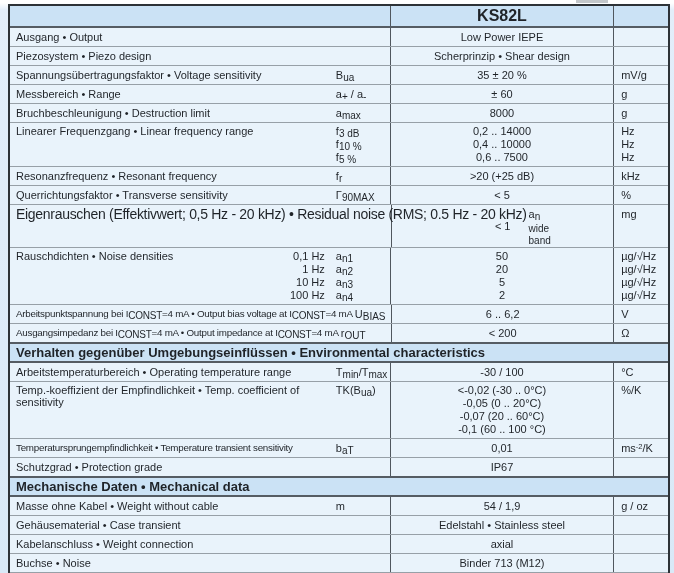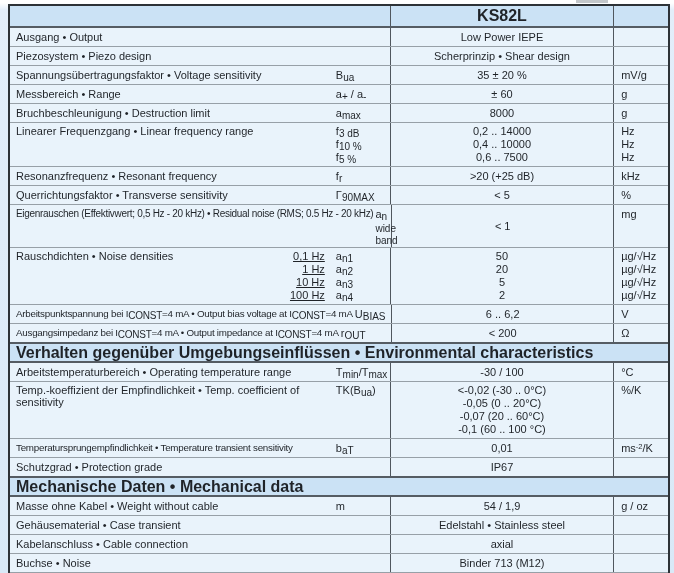--- a/index.html
+++ b/index.html
@@ -18,46 +18,46 @@
     box-sizing:border-box;
     background:#e9f3fb;
   }
   .row{display:flex;align-items:stretch;background:#e9f3fb;border-top:1px solid #97a0a7;}
   .row:first-child{border-top:none;}
   .header-row{background:#cbe2f5;border-bottom:2px solid #555c63;}
   .header-row + .row{border-top:none;}
   .section-row{
     display:block;background:#cbe2f5;
     border-top:2px solid #555c63;border-bottom:2px solid #555c63;
-    padding:3px 6px 2px 6px;font-weight:bold;font-size:16px;line-height:12px;
+    padding:3px 6px 2px 6px;font-weight:bold;font-size:13px;line-height:12px;
   }
   .section-row + .row{border-top:none;}
   .cell{box-sizing:border-box;font-size:11px;line-height:12px;}
   .param-cell{
     width:382px;display:flex;align-items:stretch;
     border-right:1px solid #50575e;
     padding:3px 0 3px 6px;
   }
   .multi .param-cell,.multi .value-cell,.multi .unit-cell{padding-top:2px;padding-bottom:2px;}
   .param-label{flex:1;}
   .freq-col{width:50px;text-align:right;padding-right:9px;}
-  .freq-label{line-height:12px;text-decoration:underline;}
+  .freq-label{line-height:12px;}
   .multi .freq-label,.multi .sym-line,.multi .value-line,.multi .unit-line{line-height:13px;}
   .sym-col{width:54px;padding-left:2px;}
   .value-cell{
     width:224px;text-align:center;border-right:1px solid #50575e;
     display:flex;flex-direction:column;justify-content:center;
     padding:3px 4px;
   }
   .unit-cell{width:54px;padding:3px 0 3px 7px;}
   .header-row .value-cell{font-weight:bold;font-size:16px;}
   .header-row .cell{padding-top:4px;padding-bottom:4px;}
   sub{font-size:10px;vertical-align:-2px;line-height:0;}
   sup{font-size:7.5px;vertical-align:3px;line-height:0;}
-  .condensed .param-label{font-size:10px;letter-spacing:-0.3px;white-space:nowrap;}
+  .condensed .param-label{font-size:14px;letter-spacing:-0.3px;white-space:nowrap;}
   .condensed2 .param-label{font-size:9.8px;letter-spacing:-0.25px;white-space:nowrap;}
 </style>
 </head>
 <body>
 
 <div class="artifact"></div>
 
 <div class="spec-table" id="spec-table">
     <div class="row header-row">
       <div class="cell param-cell">
@@ -326,21 +326,21 @@
         <div class="param-label">Gehäusematerial • Case transient</div>
         <div class="sym-col"></div>
       </div>
       <div class="cell value-cell">
         <div class="value-line">Edelstahl • Stainless steel</div>
       </div>
       <div class="cell unit-cell"></div>
     </div>
     <div class="row">
       <div class="cell param-cell">
-        <div class="param-label">Kabelanschluss • Cable connection</div>
+        <div class="param-label">Kabelanschluss • Weight connection</div>
         <div class="sym-col"></div>
       </div>
       <div class="cell value-cell">
         <div class="value-line">axial</div>
       </div>
       <div class="cell unit-cell"></div>
     </div>
     <div class="row">
       <div class="cell param-cell">
         <div class="param-label">Buchse • Noise</div>

